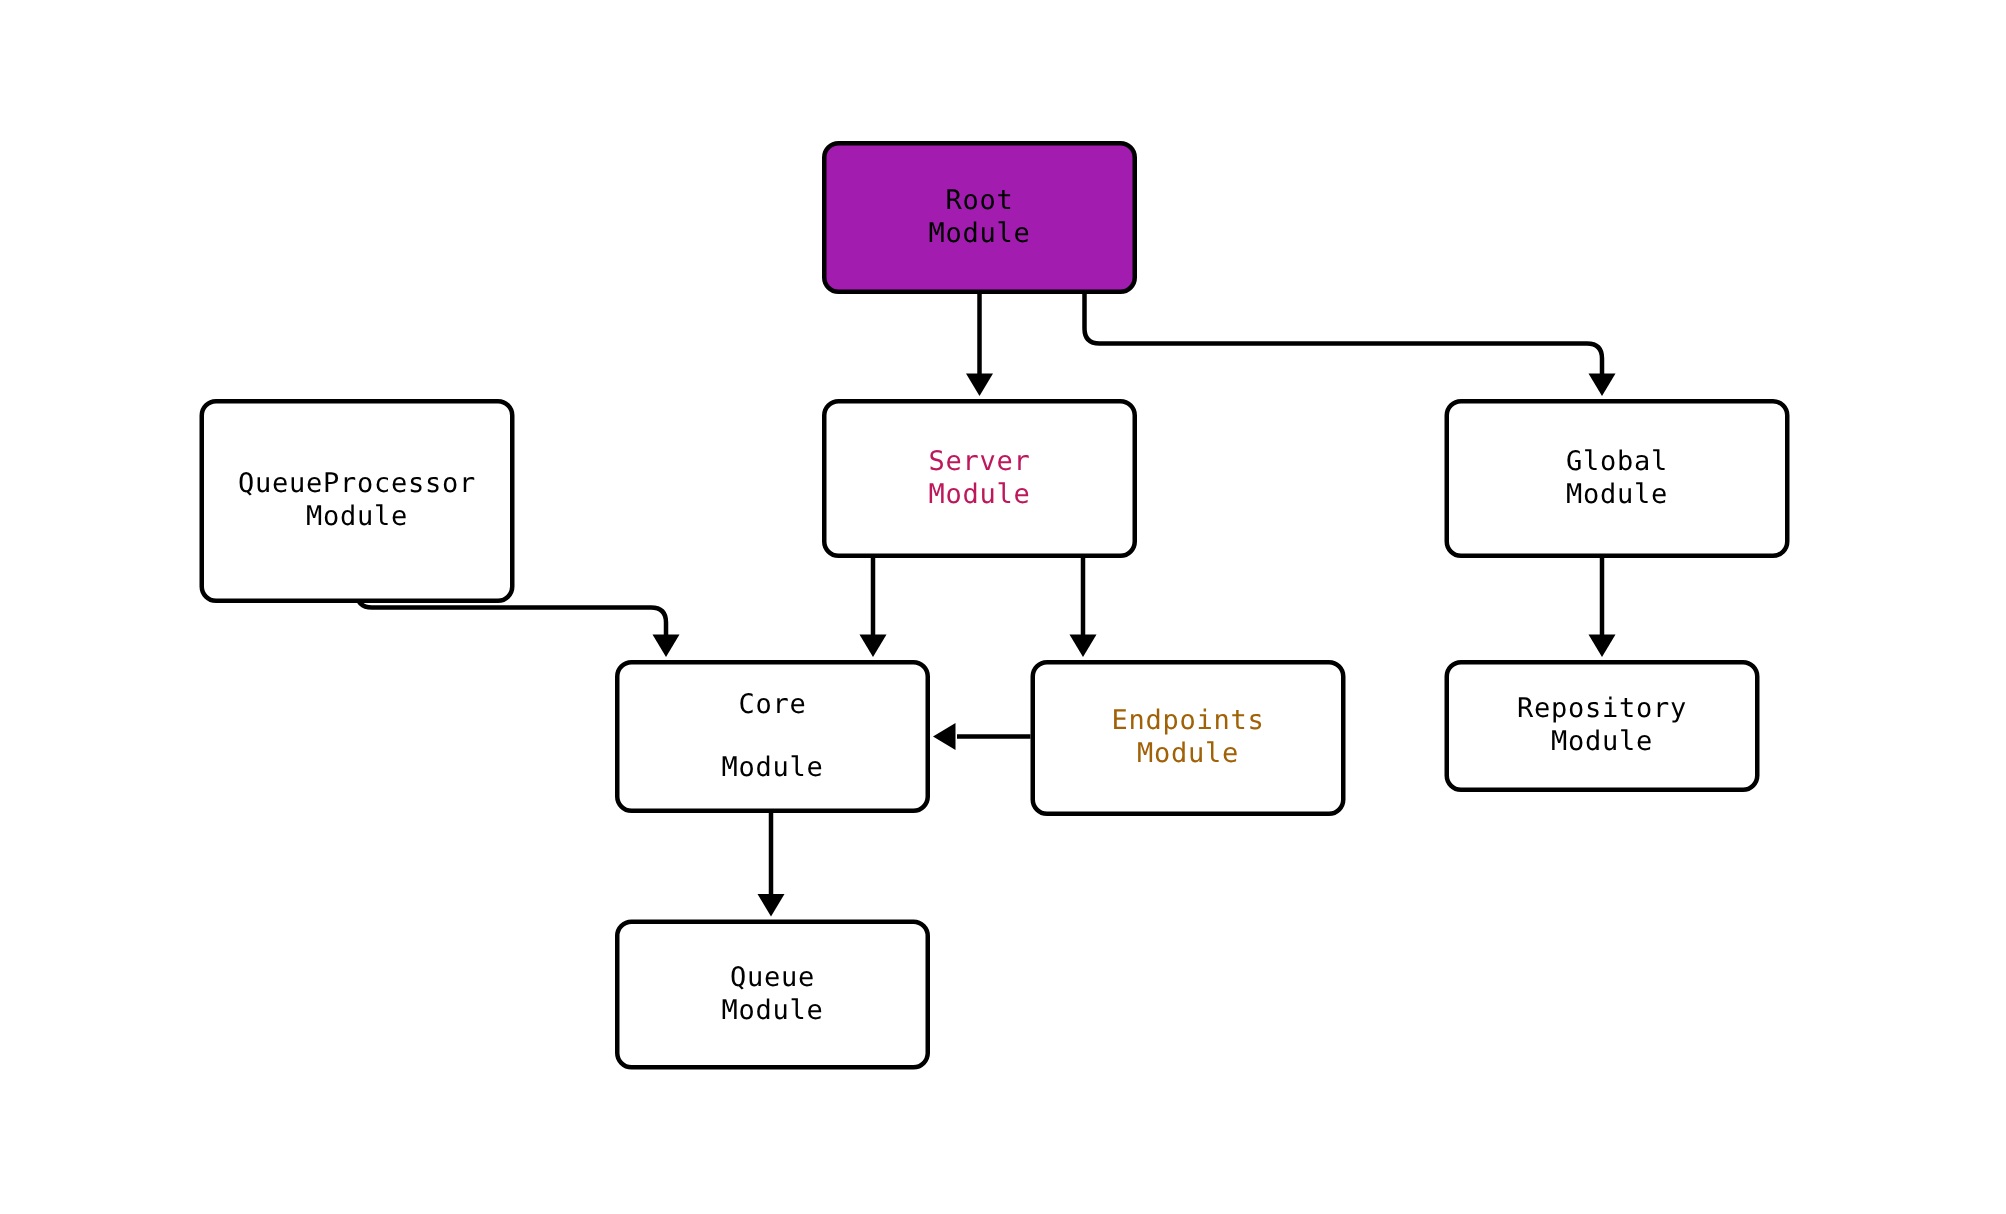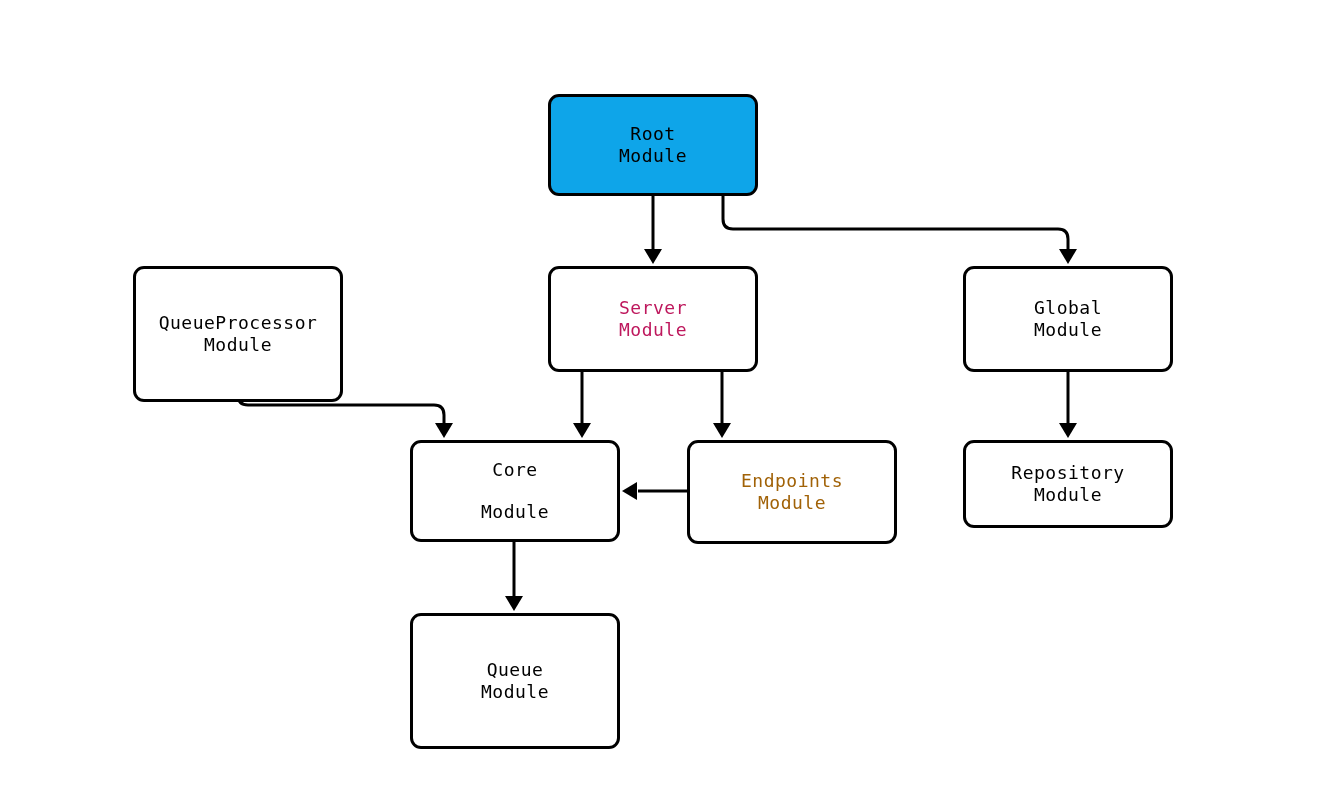--- a/index.html
+++ b/index.html
@@ -62,53 +62,53 @@
         <polygon points="722,438 713,423 731,423" fill="#000000" stroke="none"></polygon>
         <path d="M 1068 372 L 1068 424"></path>
         <polygon points="1068,438 1059,423 1077,423" fill="#000000" stroke="none"></polygon>
         <path d="M 687 491 L 638 491"></path>
         <polygon points="622,491 637,482 637,500" fill="#000000" stroke="none"></polygon>
         <path d="M 514 542 L 514 597"></path>
         <polygon points="514,611 505,596 523,596" fill="#000000" stroke="none"></polygon>
       </g>
   </svg>
 
-  <div class="node" style="left: 548px; top: 94px; width: 210px; height: 102px; border-color: rgb(0, 0, 0); background: #0ea5e9; color: rgb(0, 0, 0);">
+  <div class="node" style="left: 548px; top: 94px; width: 210px; height: 102px; border-color: rgb(0, 0, 0); background: #a21caf; color: rgb(0, 0, 0);">
     <span class="node-line">Root</span>
     <span class="node-line">Module</span>
   </div>
 
   <div class="node" style="left: 133px; top: 266px; width: 210px; height: 136px; border-color: rgb(0, 0, 0); background: rgb(255, 255, 255); color: rgb(0, 0, 0);">
     <span class="node-line">QueueProcessor</span>
     <span class="node-line">Module</span>
   </div>
 
   <div class="node" style="left: 548px; top: 266px; width: 210px; height: 106px; border-color: rgb(0, 0, 0); background: rgb(255, 255, 255); color: #be185d; justify-content: center;">
     <span class="node-line">Server</span>
     <span class="node-line">Module</span>
   </div>
 
-  <div class="node" style="left: 963px; top: 266px; width: 210px; height: 106px; border-color: rgb(0, 0, 0); background: rgb(255, 255, 255); color: rgb(0, 0, 0);">
+  <div class="node" style="left: 963px; top: 266px; width: 230px; height: 106px; border-color: rgb(0, 0, 0); background: rgb(255, 255, 255); color: rgb(0, 0, 0);">
     <span class="node-line">Global</span>
     <span class="node-line">Module</span>
   </div>
 
   <div class="node" style="left: 410px; top: 440px; width: 210px; height: 102px; border-color: rgb(0, 0, 0); background: rgb(255, 255, 255); color: rgb(0, 0, 0); gap: 20px;">
     <span class="node-line">Core</span>
     <span class="node-line">Module</span>
   </div>
 
   <div class="node" style="left: 687px; top: 440px; width: 210px; height: 104px; border-color: rgb(0, 0, 0); background: rgb(255, 255, 255); color: #a16207;">
     <span class="node-line">Endpoints</span>
     <span class="node-line">Module</span>
   </div>
 
   <div class="node" style="left: 963px; top: 440px; width: 210px; height: 88px; border-color: rgb(0, 0, 0); background: rgb(255, 255, 255); color: rgb(0, 0, 0);">
     <span class="node-line">Repository</span>
     <span class="node-line">Module</span>
   </div>
 
-  <div class="node" style="left: 410px; top: 613px; width: 210px; height: 136px; border-color: rgb(0, 0, 0); background: rgb(255, 255, 255); color: rgb(0, 0, 0);">
+  <div class="node" style="left: 410px; top: 613px; width: 210px; height: 100px; border-color: rgb(0, 0, 0); background: rgb(255, 255, 255); color: rgb(0, 0, 0);">
     <span class="node-line">Queue</span>
     <span class="node-line">Module</span>
   </div>
 
 </div>
 
 </body></html>

